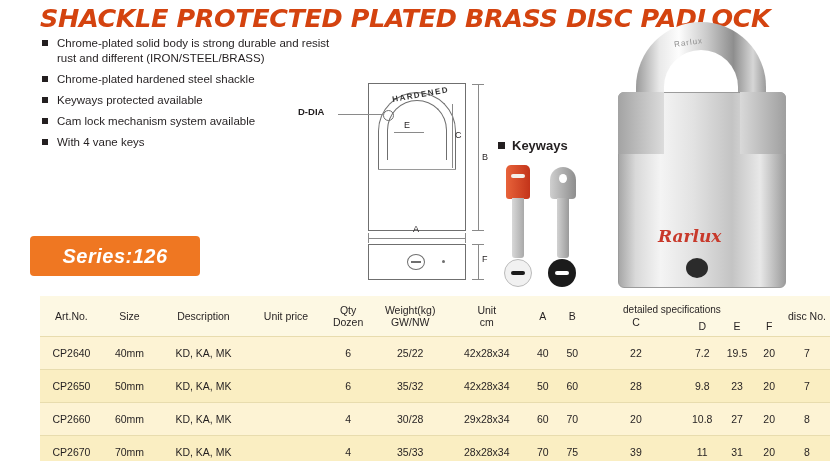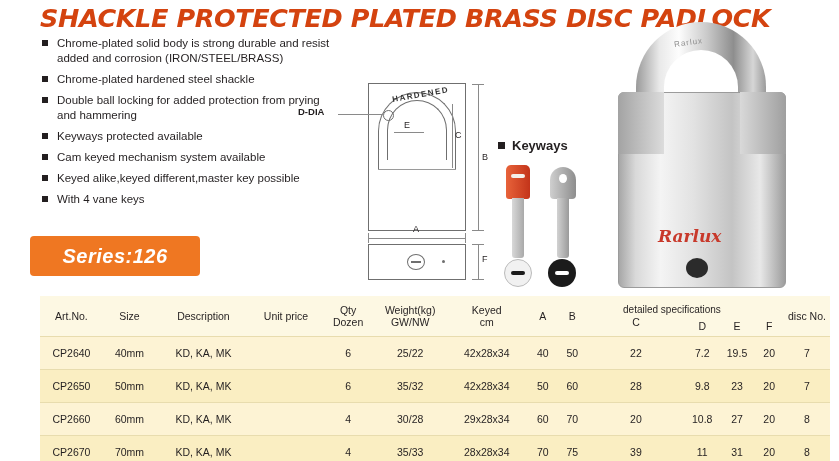--- a/index.html
+++ b/index.html
@@ -323,26 +323,24 @@
   .col-f { width: 36px; }
   .col-disc { width: 56px; }
   .spec-group { font-size: 10px; }
 </style>
 </head>
 <body>
 
 <div class="title">SHACKLE PROTECTED PLATED BRASS DISC PADLOCK</div>
 
 <div class="features">
-  <div class="feat"><span class="sq"></span><span>Chrome-plated solid body is strong durable and resist added and corrosion  (IRON/STEEL/BRASS)</span></div>
+  <div class="feat"><span class="sq"></span><span>Chrome-plated solid body is strong durable and resist rust and different  (IRON/STEEL/BRASS)</span></div>
   <div class="feat"><span class="sq"></span><span>Chrome-plated hardened steel shackle</span></div>
-  <div class="feat"><span class="sq"></span><span>Double ball locking for added protection from prying and hammering</span></div>
   <div class="feat"><span class="sq"></span><span>Keyways protected available</span></div>
-  <div class="feat"><span class="sq"></span><span>Cam keyed mechanism system available</span></div>
-  <div class="feat"><span class="sq"></span><span>Keyed alike,keyed different,master key possible</span></div>
+  <div class="feat"><span class="sq"></span><span>Cam lock mechanism system available</span></div>
   <div class="feat"><span class="sq"></span><span>With 4 vane keys</span></div>
 </div>
 
 <div class="series-badge">Series:126</div>
 
 <div class="drawing">
   <div class="body-rect"></div>
   <div class="arch"></div>
   <div class="arch-inner"></div>
   <div class="arch-base"></div>
@@ -423,21 +421,21 @@
       <th class="col-unit">Unit price</th>
       <th class="col-qty hdr-two">
         <span>Qty</span>
         <span>Dozen</span>
       </th>
       <th class="col-weight hdr-two">
         <span>Weight(kg)</span>
         <span>GW/NW</span>
       </th>
       <th class="col-meas hdr-two">
-        <span>Keyed</span>
+        <span>Unit</span>
         <span>cm</span>
       </th>
       <th class="col-a">A</th>
       <th class="col-b">B</th>
       <th class="col-c hdr-two">
         <span class="spec-group" style="white-space:nowrap;position:relative;left:36px;">detailed specifications</span>
         <span>C</span>
       </th>
       <th class="col-d" style="vertical-align:bottom;padding-bottom:4px;">D</th>
       <th class="col-e" style="vertical-align:bottom;padding-bottom:4px;">E</th>

